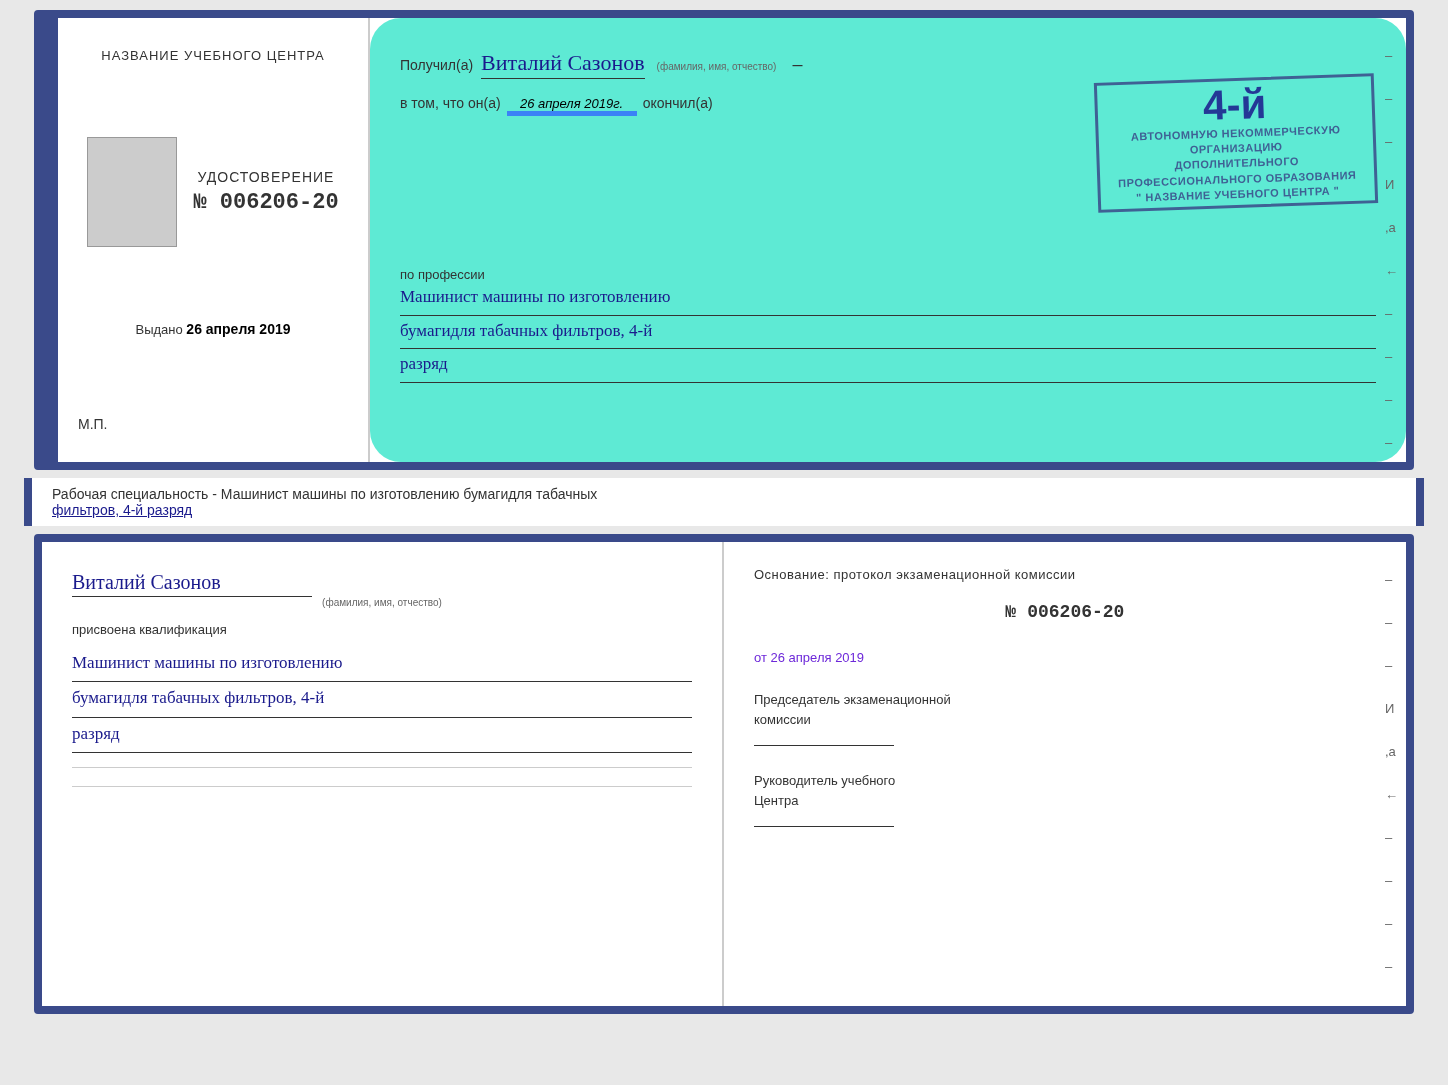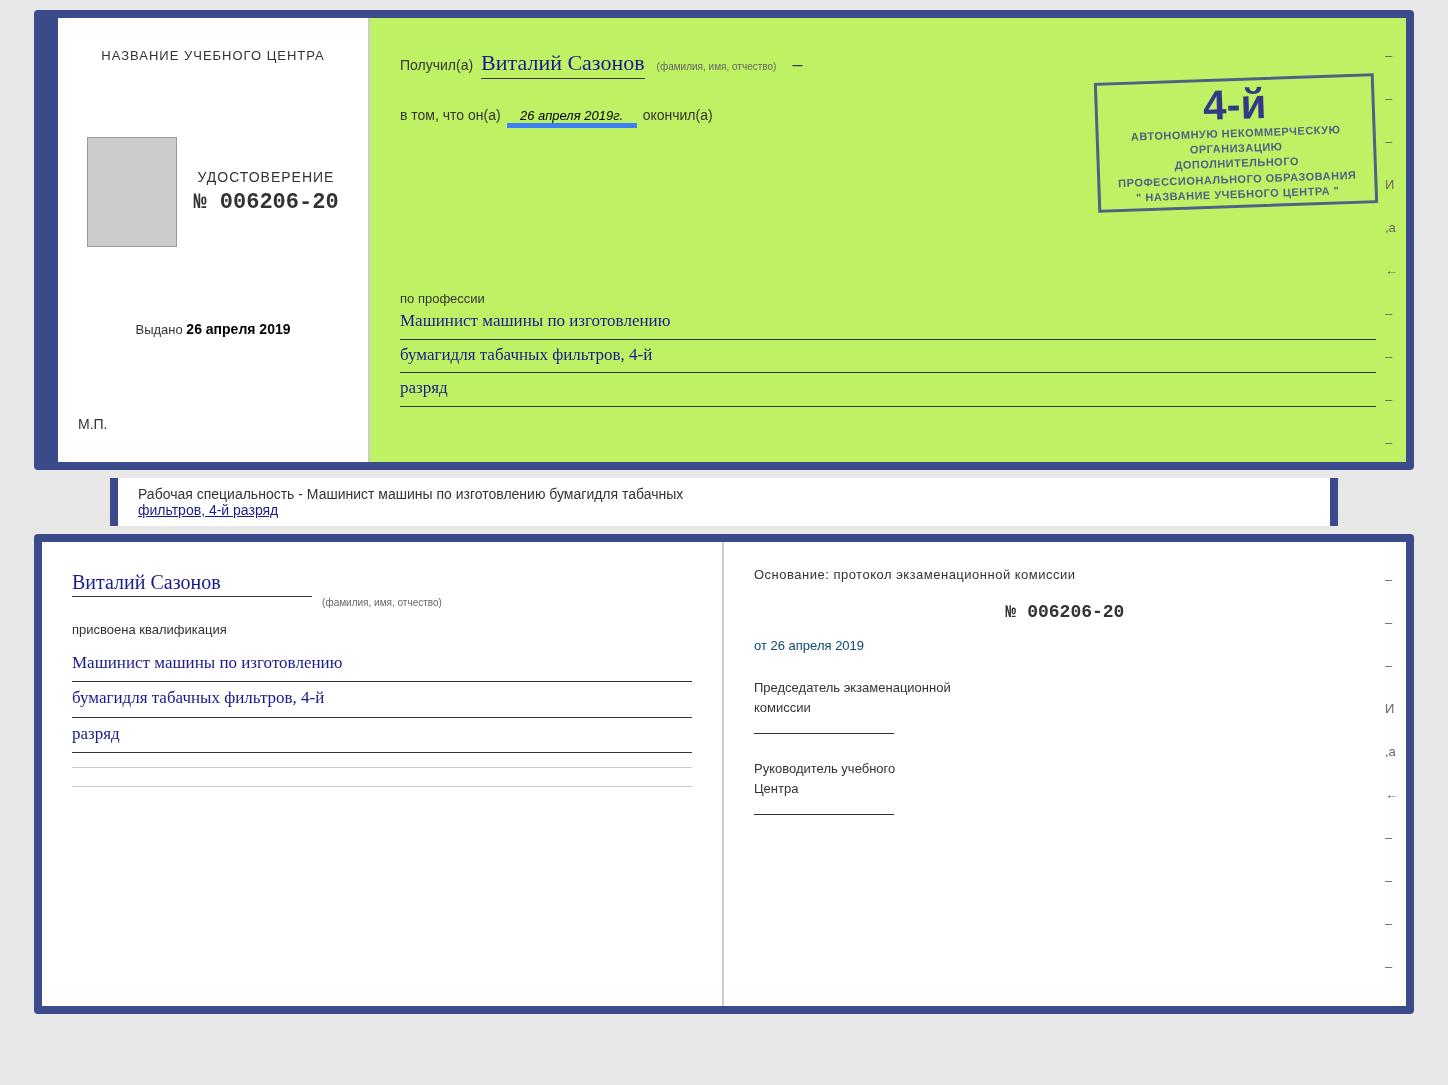--- a/index.html
+++ b/index.html
@@ -41,25 +41,26 @@
       flex-direction: column;
       align-items: center;
       justify-content: space-between;
       padding: 30px 20px 30px 20px;
       background: white;
     }
 
     .doc-right {
       flex: 1;
       padding: 25px 30px 20px 30px;
-      background: #bef264;
-      display: flex;
-      flex-direction: column;
-      gap: 28px;
+      background: #5eead4;
+      display: flex;
+      flex-direction: column;
+      gap: 16px;
       position: relative;
+      border-radius: 31px;
     }
 
     .center-title {
       font-size: 13px;
       letter-spacing: 1px;
       text-align: center;
       color: #333;
       font-weight: normal;
       text-transform: uppercase;
     }
@@ -204,21 +205,21 @@
       top: 30px;
       display: flex;
       flex-direction: column;
       gap: 28px;
       font-size: 13px;
       color: #666;
     }
 
     
     .label-strip {
-      width: 1228px;
+      width: 1400px;
       background: white;
       padding: 8px 20px;
       font-size: 14px;
       color: #333;
       border-left: 8px solid #3a4a8a;
       border-right: 8px solid #3a4a8a;
     }
 
     .label-strip .underline-text {
       text-decoration: underline;
@@ -315,22 +316,22 @@
       font-size: 18px;
       font-family: 'Courier New', monospace;
       font-weight: bold;
       color: #333;
       text-align: center;
       margin-top: 8px;
     }
 
     .ot-date {
       font-size: 13px;
-      color: #0c4a6e;
-      margin-top: 4px;
+      color: #6d28d9;
+      margin-top: 16px;
     }
 
     .right-side-deco-bottom {
       position: absolute;
       right: 8px;
       top: 30px;
       display: flex;
       flex-direction: column;
       gap: 28px;
       font-size: 13px;

